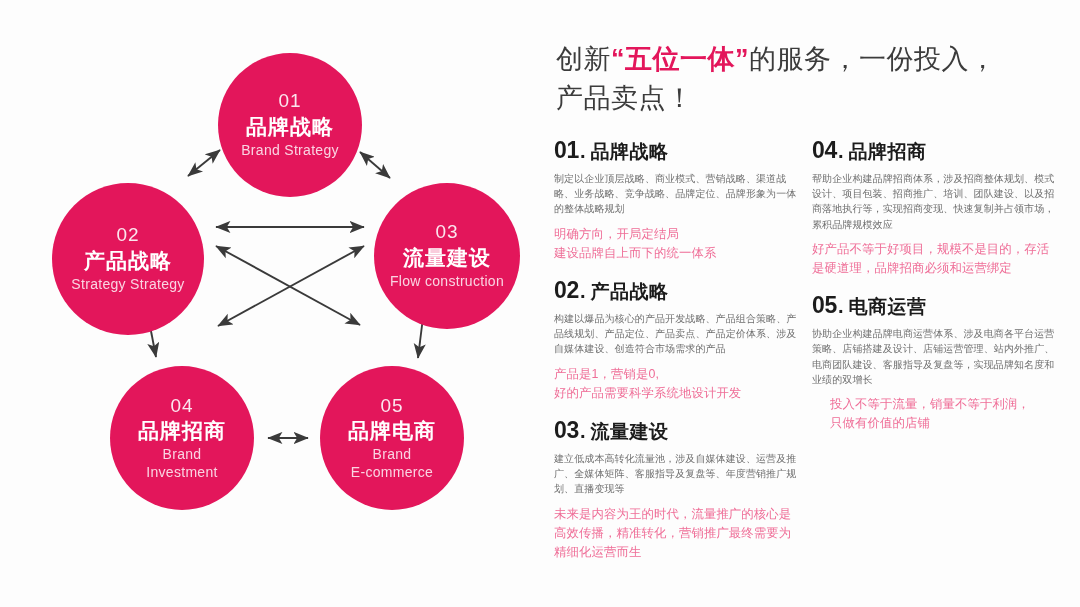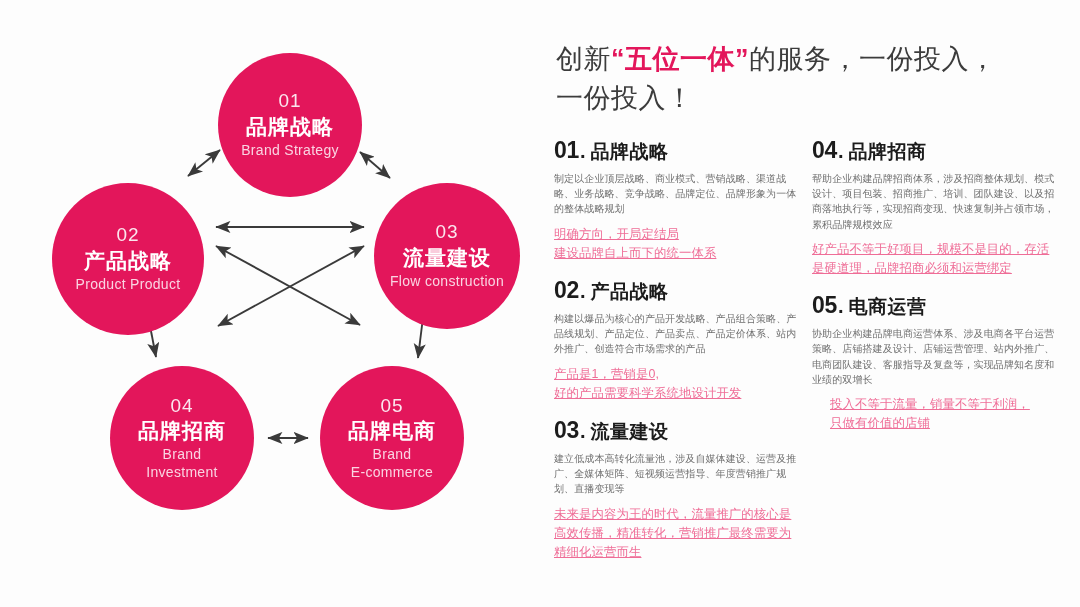--- a/index.html
+++ b/index.html
@@ -145,21 +145,20 @@
     color: #6f6f6f;
     line-height: 1.52;
     letter-spacing: 0.1px;
     margin-bottom: 8px;
   }
   .blk-note {
     font-size: 12.4px;
     color: #ef6d97;
     line-height: 1.55;
     letter-spacing: 0.1px;
-    text-decoration: underline;
   }
 </style>
 </head>
 <body>
 
 <div id="page">
 
   <div id="diagram">
 
     <svg id="diagram-svg" viewBox="0 0 540 607">
@@ -194,21 +193,21 @@
 
     <div class="node" id="node1">
       <span class="num">01</span>
       <span class="cn">品牌战略</span>
       <span class="en">Brand Strategy</span>
     </div>
 
     <div class="node" id="node2">
       <span class="num">02</span>
       <span class="cn">产品战略</span>
-      <span class="en">Product Product</span>
+      <span class="en">Strategy Strategy</span>
     </div>
 
     <div class="node" id="node3">
       <span class="num">03</span>
       <span class="cn">流量建设</span>
       <span class="en">Flow construction</span>
     </div>
 
     <div class="node" id="node4">
       <span class="num">04</span>
@@ -222,21 +221,21 @@
       <span class="cn">品牌电商</span>
       <span class="en">Brand</span>
       <span class="en">E-commerce</span>
     </div>
   </div>
 
   <div id="right">
 
     <div id="headline">
       <span>创新</span><span class="hl">“五位一体”</span><span>的服务，一份投入，</span><br>
-      <span>一份投入！</span>
+      <span>产品卖点！</span>
     </div>
 
     <div id="cols">
 
       <div class="col">
 
         <div class="block">
           <div class="blk-head">
             <span class="blk-num">01</span>
             <span class="blk-dot">.</span>
@@ -246,32 +245,32 @@
           <div class="blk-note" style="white-space:pre-line;">明确方向，开局定结局
 建设品牌自上而下的统一体系</div>
         </div>
 
         <div class="block">
           <div class="blk-head">
             <span class="blk-num">02</span>
             <span class="blk-dot">.</span>
             <span class="blk-title">产品战略</span>
           </div>
-          <div class="blk-body">构建以爆品为核心的产品开发战略、产品组合策略、产品线规划、产品定位、产品卖点、产品定价体系、站内外推广、创造符合市场需求的产品</div>
+          <div class="blk-body">构建以爆品为核心的产品开发战略、产品组合策略、产品线规划、产品定位、产品卖点、产品定价体系、涉及自媒体建设、创造符合市场需求的产品</div>
           <div class="blk-note" style="white-space:pre-line;">产品是1，营销是0,
 好的产品需要科学系统地设计开发</div>
         </div>
 
         <div class="block">
           <div class="blk-head">
             <span class="blk-num">03</span>
             <span class="blk-dot">.</span>
             <span class="blk-title">流量建设</span>
           </div>
-          <div class="blk-body">建立低成本高转化流量池，涉及自媒体建设、运营及推广、全媒体矩阵、短视频运营指导、年度营销推广规划、直播变现等</div>
+          <div class="blk-body">建立低成本高转化流量池，涉及自媒体建设、运营及推广、全媒体矩阵、客服指导及复盘等、年度营销推广规划、直播变现等</div>
           <div class="blk-note" style="white-space:pre-line;">未来是内容为王的时代，流量推广的核心是高效传播，精准转化，营销推广最终需要为精细化运营而生</div>
         </div>
 
       </div>
 
       <div class="col">
 
         <div class="block">
           <div class="blk-head">
             <span class="blk-num">04</span>

